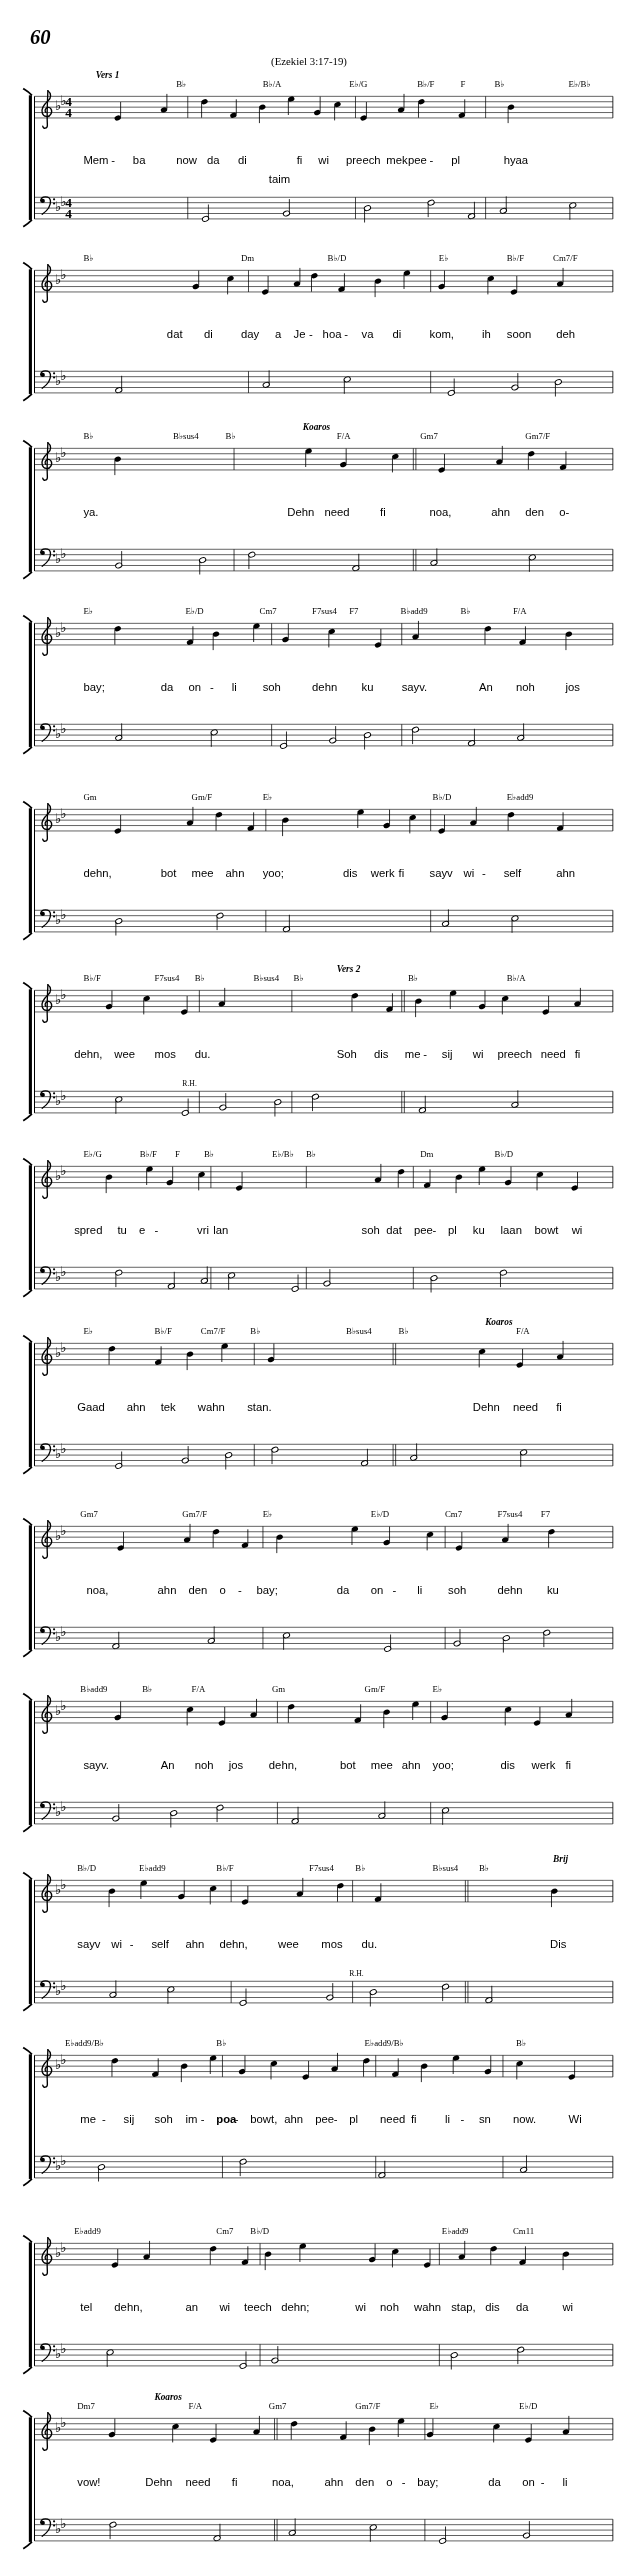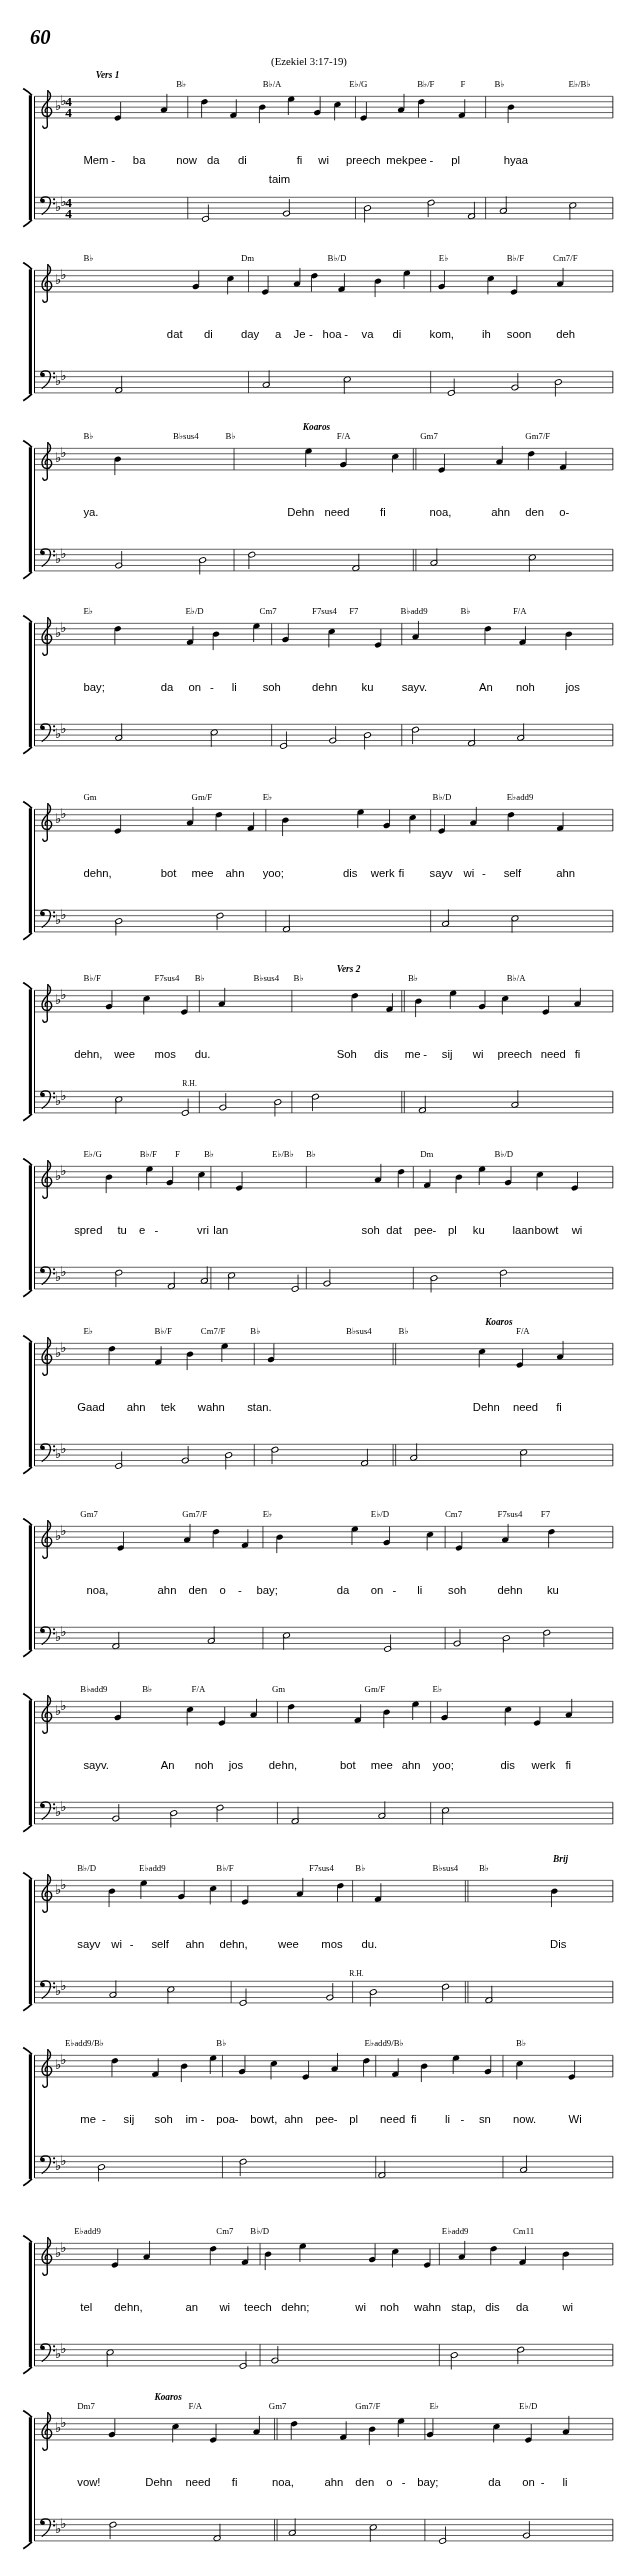--- a/index.html
+++ b/index.html
@@ -692,21 +692,21 @@
         <span class="lyr" style="left: 22.5%;">e</span>
         <span class="lyr" style="left: 25%;">-</span>
         <span class="lyr" style="left: 28%; margin-left: 24px;">vri</span>
         <span class="lyr" style="left: 34.5%;">lan</span>
         <span class="lyr" style="left: 58.5%;">soh</span>
         <span class="lyr" style="left: 62.5%;">dat</span>
         <span class="lyr" style="left: 67%;">pee</span>
         <span class="lyr" style="left: 70%;">-</span>
         <span class="lyr" style="left: 72.5%;">pl</span>
         <span class="lyr" style="left: 76.5%;">ku</span>
-        <span class="lyr" style="left: 81%; margin-left: 12px;">laan</span>
+        <span class="lyr" style="left: 81%;">laan</span>
         <span class="lyr" style="left: 86.5%;">bowt</span>
         <span class="lyr" style="left: 92.5%;">wi</span>
       </div>
       <div class="system" style="top: 1320px;">
         <svg width="618" height="178" viewBox="0 0 1200 345">
           <rect x="56" y="43" width="6" height="242" fill="#000"></rect>
           <path d="M62,43 C54,35 50,33 45,30" stroke="#000" stroke-width="3.5" fill="none"></path>
           <path d="M62,285 C54,293 50,295 45,298" stroke="#000" stroke-width="3.5" fill="none"></path>
           <line x1="67" y1="45" x2="67" y2="283" stroke="#000" stroke-width="2"></line>
           <line x1="67" y1="45" x2="1190" y2="45" stroke="#000" stroke-width="1.2"></line>
@@ -1148,21 +1148,21 @@
         <span class="chord" style="left: 10.5%;">E♭add9/B♭</span>
         <span class="chord" style="left: 35%;">B♭</span>
         <span class="chord" style="left: 59%;">E♭add9/B♭</span>
         <span class="chord" style="left: 83.5%;">B♭</span>
         <span class="lyr" style="left: 13%;">me</span>
         <span class="lyr" style="left: 16.5%;">-</span>
         <span class="lyr" style="left: 20%;">sij</span>
         <span class="lyr" style="left: 25%;">soh</span>
         <span class="lyr" style="left: 30%;">im</span>
         <span class="lyr" style="left: 32.5%;">-</span>
-        <span class="lyr" style="left: 35%;">poa</span>
+        <span class="lyr" style="left: 35%; font-weight: bold;">poa</span>
         <span class="lyr" style="left: 38%;">-</span>
         <span class="lyr" style="left: 40.5%;">bowt,</span>
         <span class="lyr" style="left: 46%;">ahn</span>
         <span class="lyr" style="left: 51%;">pee</span>
         <span class="lyr" style="left: 54%;">-</span>
         <span class="lyr" style="left: 56.5%;">pl</span>
         <span class="lyr" style="left: 61.5%;">need</span>
         <span class="lyr" style="left: 66.5%;">fi</span>
         <span class="lyr" style="left: 72%;">li</span>
         <span class="lyr" style="left: 74.5%;">-</span>

